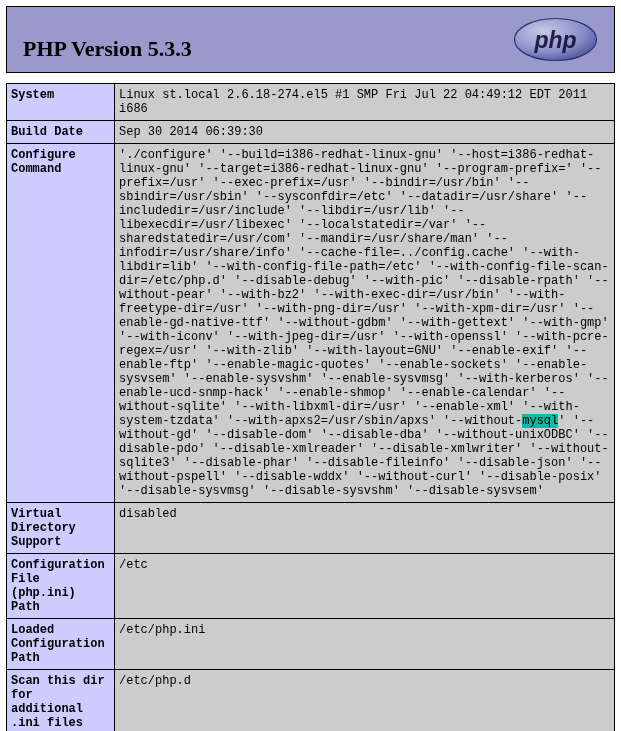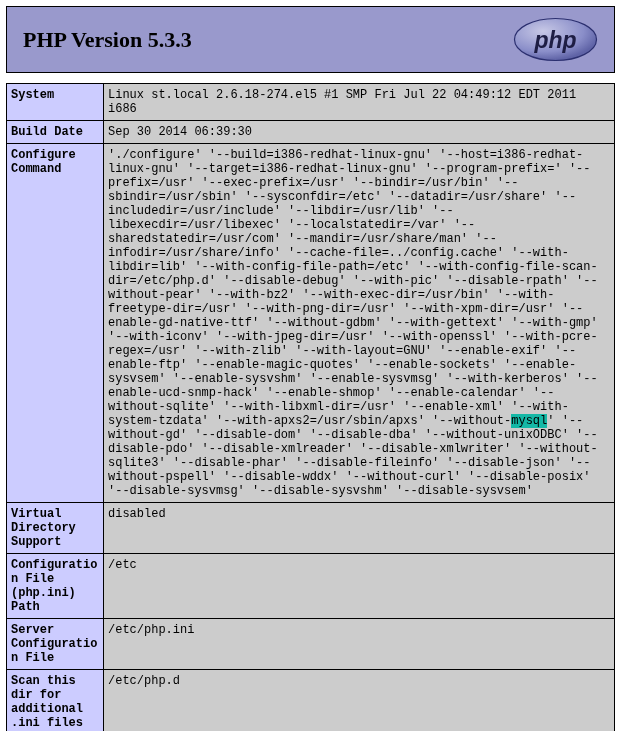--- a/index.html
+++ b/index.html
@@ -9,21 +9,21 @@
     font-size: 12px;
     padding: 6px;
     width: 621px;
   }
   .header-block {
     border: 1px solid #000;
     background: #9999cc;
     padding: 10px 16px;
     display: flex;
     justify-content: space-between;
-    align-items: center;
+    align-items: flex-end;
     margin-bottom: 10px;
   }
   .header-block h1 {
     font-family: "Times New Roman", Times, serif;
     font-size: 22px;
     font-weight: bold;
     color: #000;
   }
   .logo-wrap { display: flex; align-items: center; }
   .logo-svg { display: block; }
@@ -35,21 +35,21 @@
   table.info td, table.info th {
     border: 1px solid #000;
     padding: 4px 4px;
     vertical-align: top;
     word-wrap: break-word;
     overflow-wrap: break-word;
   }
   td.label {
     background: #ccccff;
     font-weight: bold;
-    width: 97px;
+    width: 108px;
   }
   td.value {
     background: #cccccc;
   }
   .hl { background: #14b8a6; }
 </style>
 </head>
 <body>
 
 <div class="header-block">
@@ -85,21 +85,21 @@
       </tr>
       <tr>
         <td class="label">Virtual Directory Support</td>
         <td class="value">disabled</td>
       </tr>
       <tr>
         <td class="label">Configuration File (php.ini) Path</td>
         <td class="value">/etc</td>
       </tr>
       <tr>
-        <td class="label">Server Configuration File</td>
+        <td class="label">Loaded Configuration Path</td>
         <td class="value">/etc/php.ini</td>
       </tr>
       <tr>
         <td class="label">Scan this dir for additional .ini files</td>
         <td class="value">/etc/php.d</td>
       </tr>
     </tbody>
 </table>
 
 </body></html>

